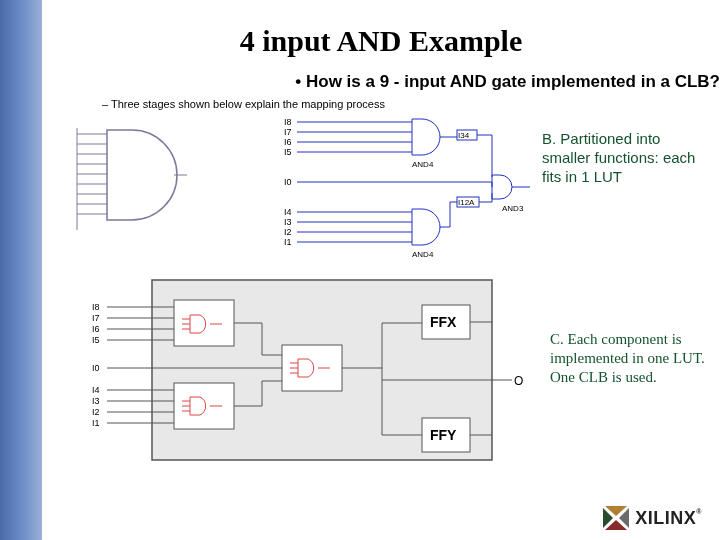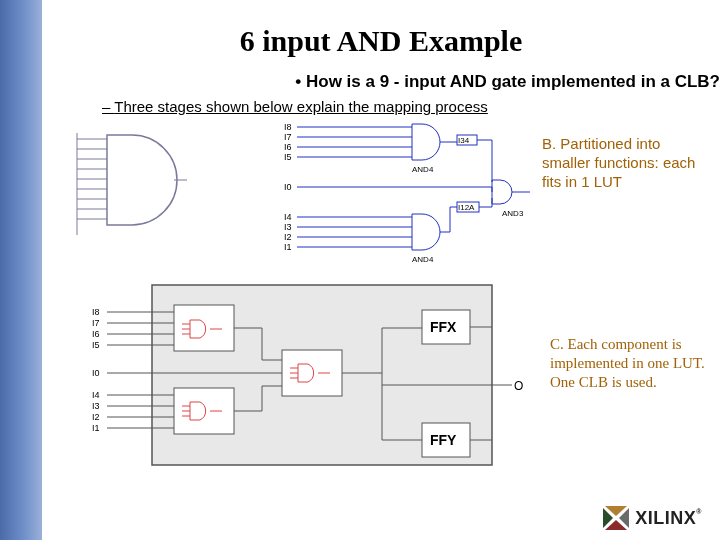--- a/index.html
+++ b/index.html
@@ -35,34 +35,33 @@
     margin: 24px 0 4px 0;
   }
   .bullet1 {
     font-size: 17px;
     font-weight: bold;
     margin: 14px 0 6px 20px;
     text-align: right;
   }
   .bullet1::before { content: "• "; }
   .bullet2 {
-    font-size: 15px;
+    font-size: 11px;
     margin: 4px 0 10px 60px;
-    text-decoration: underline;
   }
   .bullet2::before { content: "– "; }
   .diagrams {
     position: relative;
     width: 678px;
     height: 400px;
   }
   .label {
     position: absolute;
     font-size: 15px;
-    color: #a16207;
+    color: #14532d;
     line-height: 1.25;
   }
   .pin {
     font-size: 9px;
     font-family: Arial, sans-serif;
     fill: #000;
   }
   .small {
     font-size: 8px;
     fill: #000;
@@ -89,21 +88,21 @@
   }
   .tm { font-size: 7px; vertical-align: top; }
 </style>
 </head>
 <body>
 
 <div class="left-stripe"></div>
 
 <div class="slide">
 
-  <div class="title">6 input AND Example</div>
+  <div class="title">4 input AND Example</div>
   <div class="bullet1">How is a 9 - input AND gate implemented in a CLB?</div>
   <div class="bullet2">Three stages shown below explain the mapping process</div>
 
   <div class="diagrams">
 
 
     <div class="label" style="left:500px; top:10px; width:170px;">B. Partitioned into smaller functions: each fits in 1 LUT</div>
 
     <div class="label" style="left:508px; top:210px; width:155px;font-family:Liberation Serif, serif;">C. Each component is implemented in one LUT. One CLB is used.</div>
 

